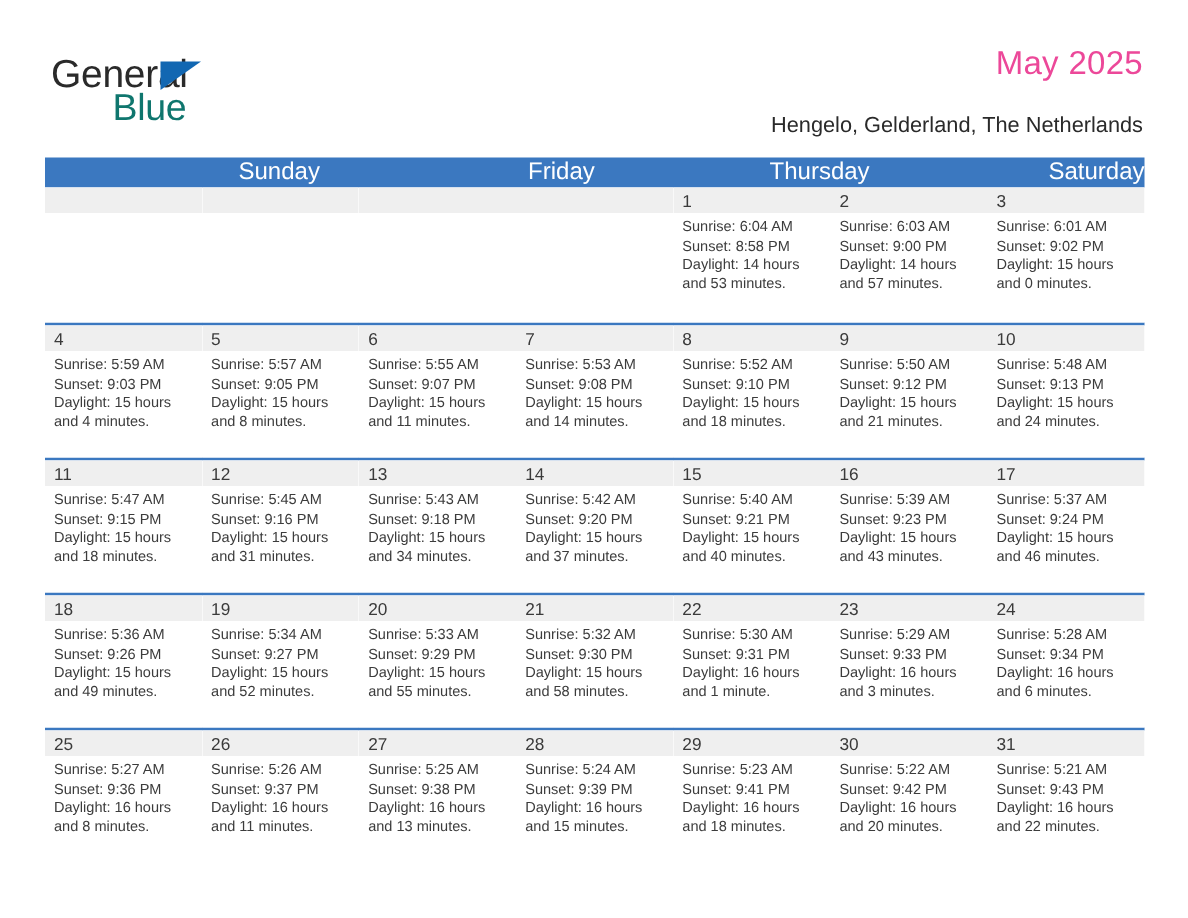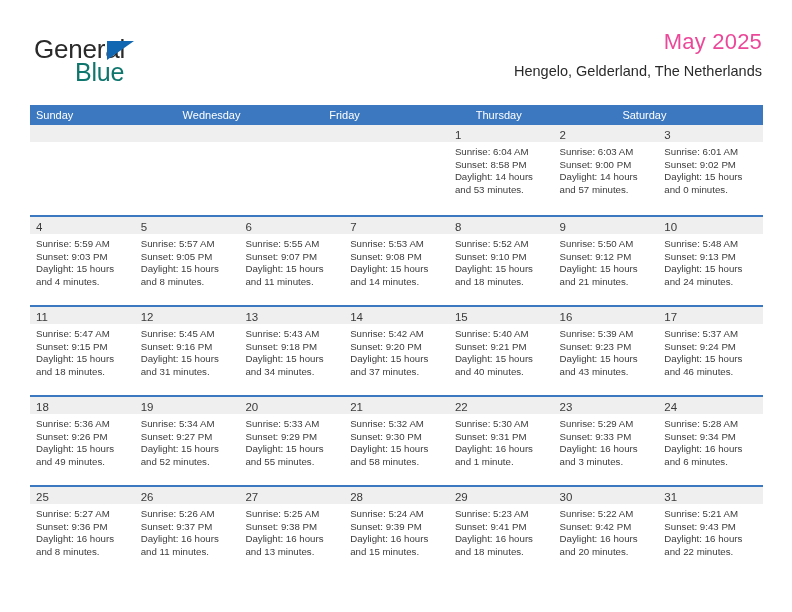--- a/index.html
+++ b/index.html
@@ -58,44 +58,45 @@
     text-align: right;
     width: 520px;
   }
   .cal-title {
     font-size: 22px;
     color: #ec4899;
     line-height: 32px;
     letter-spacing: 0.2px;
   }
   .cal-subtitle {
-    margin-top: 4px;
+    margin-top: 17px;
     font-size: 14.5px;
     color: #2a2a2a;
     line-height: 18px;
   }
 
   
   .calendar {
     position: absolute;
     left: 30px; top: 105px;
     width: 733px;
   }
   .dow-row {
     display: flex;
     background: #3b78c0;
     height: 20px;
   }
   .dow {
     flex: 1 1 0;
     color: #ffffff;
-    font-size: 11px;
+    font-size: 16px;
     line-height: 20px;
     padding-left: 6px;
     white-space: nowrap;
+    text-align: right;
   }
 
   .week {
     display: flex;
     border-top: 2px solid #3b78c0;
     height: 90px;
   }
   .week:first-of-type { border-top: none; }
 
   .cell {
@@ -138,21 +139,20 @@
     </div>
     <div class="title-block">
       <div class="cal-title">May 2025</div>
       <div class="cal-subtitle">Hengelo, Gelderland, The Netherlands</div>
     </div>
   </div>
 
   <div class="calendar">
     <div class="dow-row">
         <div class="dow">Sunday</div>
-        <div class="dow">Wednesday</div>
         <div class="dow">Friday</div>
         <div class="dow">Thursday</div>
         <div class="dow">Saturday</div>
       </div>
     <div id="weeks-container">
         <div class="week">
           <div class="cell empty">
             <div class="cell-daynum-band"><span class="daynum"></span></div>
             <div class="cell-body"></div>
           </div>

